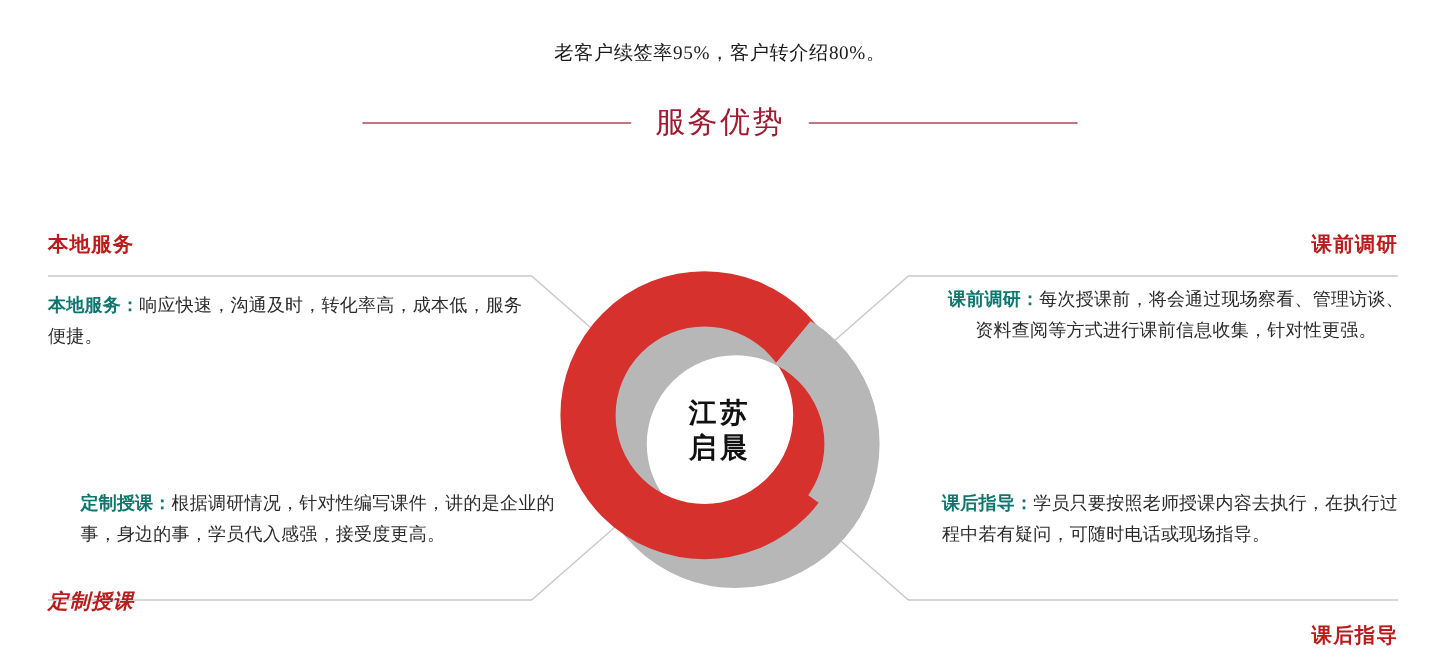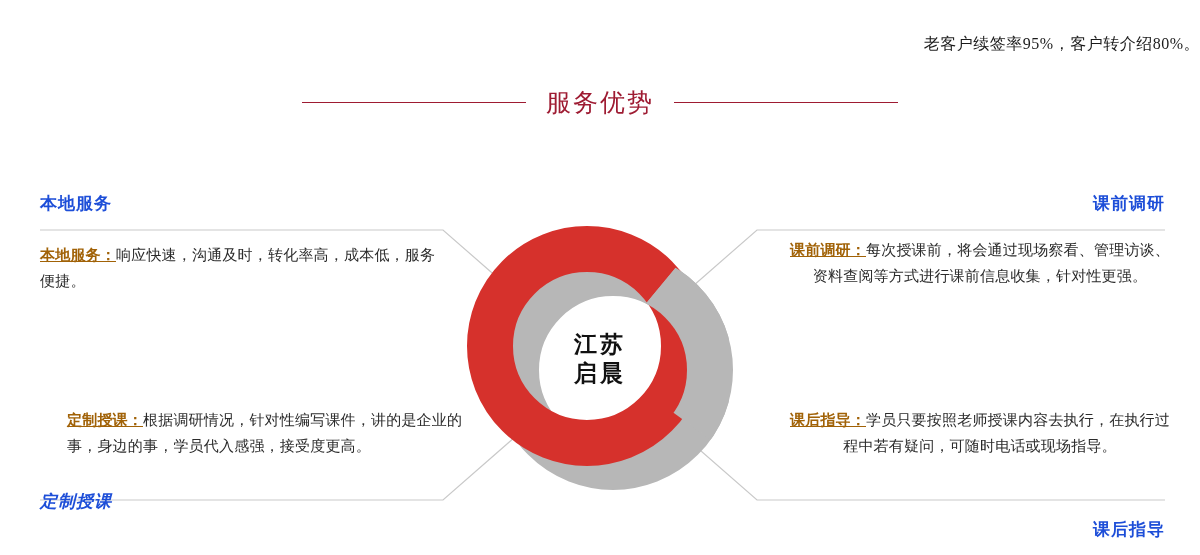--- a/index.html
+++ b/index.html
@@ -8,61 +8,61 @@
     background:#ffffff;
     font-family:"Liberation Sans","DejaVu Sans",sans-serif;
     position:relative;overflow:hidden;
     -webkit-font-smoothing:antialiased;
   }
   .slide{position:absolute;inset:0;}
 
   
   .tagline{
     position:absolute;top:34px;left:0;width:1200px;
-    text-align:right;
+    text-align:center;
     font-family:"Liberation Serif","DejaVu Serif",serif;
     font-size:16px;color:#1b1b1b;letter-spacing:.5px;
     white-space:nowrap;
   }
 
   
   .title-row{
     position:absolute;top:82px;left:0;width:1200px;height:40px;
     display:flex;align-items:center;justify-content:center;gap:20px;
   }
   .title-rule{height:1px;width:224px;background:#9e1b32;}
   .title-text{
     font-size:25px;font-weight:400;color:#9e1b32;
     letter-spacing:2px;white-space:nowrap;line-height:1;
   }
 
   
   .corner-label{
     position:absolute;font-size:17px;font-weight:bold;
-    color:#1d4ed8;white-space:nowrap;letter-spacing:1px;
+    color:#b91c1c;white-space:nowrap;letter-spacing:1px;
   }
   .lbl-tl{left:40px;top:192px;}
   .lbl-tr{right:35px;top:192px;}
   .lbl-bl{left:40px;top:490px;font-style:italic;}
   .lbl-br{right:35px;top:518px;}
 
   
   .connectors{position:absolute;left:0;top:0;width:1200px;height:555px;}
 
   
   .body-block{
     position:absolute;
     font-size:15px;line-height:26px;color:#2b2b2b;
     letter-spacing:.2px;
   }
-  .body-block b{font-weight:bold;color:#a16207;text-decoration:underline;}
+  .body-block b{font-weight:bold;color:#0f766e;}
   .blk-tl{left:40px;top:242px;width:400px;}
   .blk-bl{left:40px;top:407px;width:400px;margin-left:27px;}
   .blk-tr{left:785px;top:237px;width:390px;text-align:center;}
-  .blk-br{left:785px;top:407px;width:390px;text-align:center;}
+  .blk-br{left:785px;top:407px;width:390px;}
 
   
   .logo{
     position:absolute;left:455px;top:224px;
     width:290px;height:270px;
   }
   .logo svg{display:block;}
   .logo-text{
     position:absolute;left:0;top:0;width:290px;height:270px;
     display:flex;flex-direction:column;align-items:center;justify-content:center;

